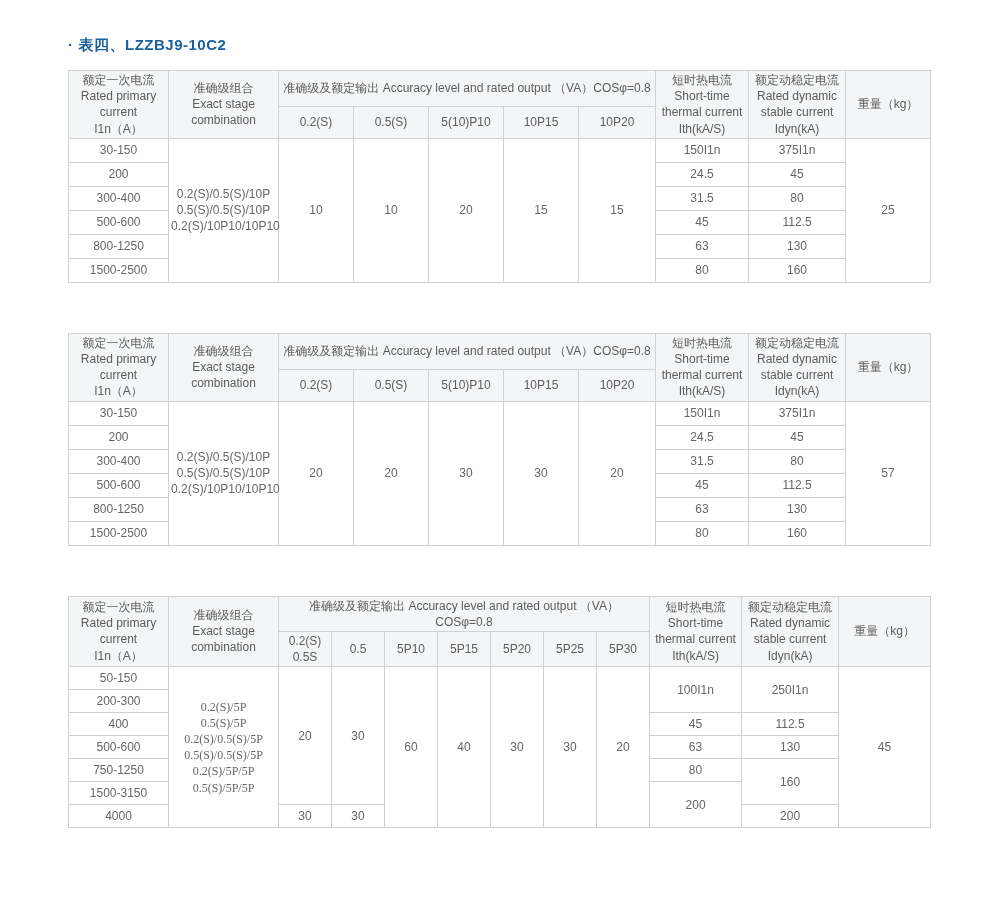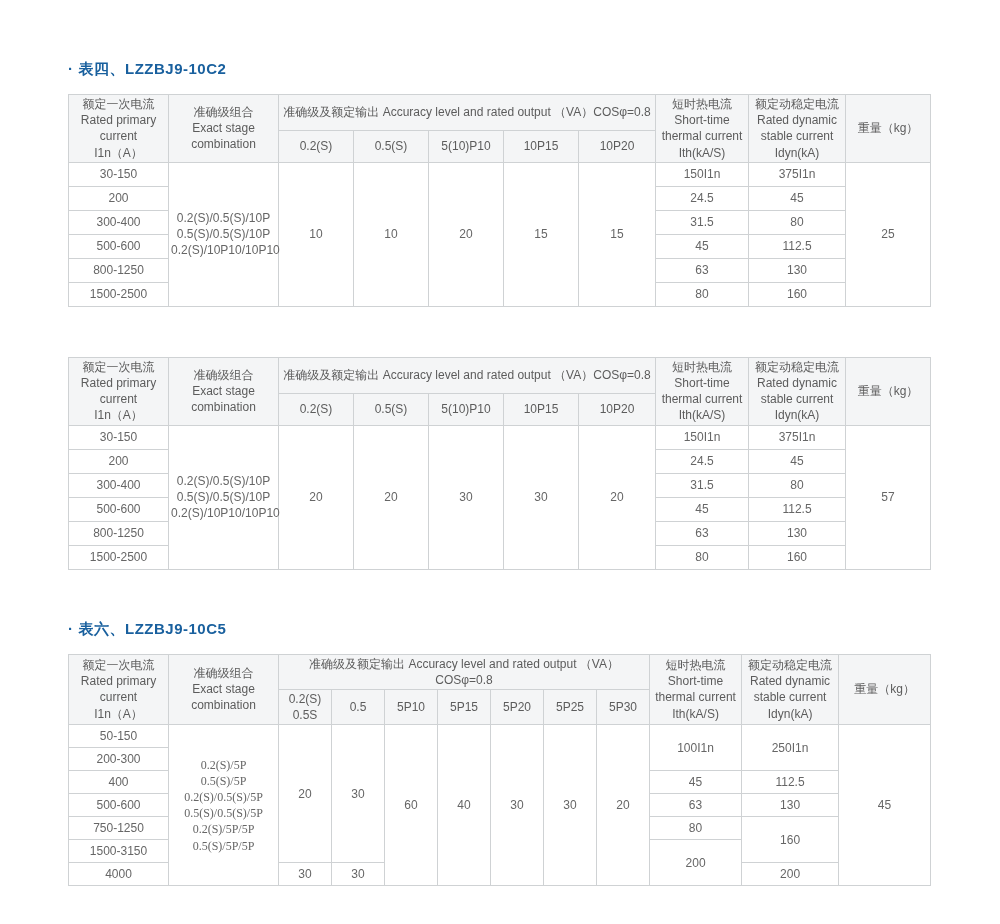--- a/index.html
+++ b/index.html
@@ -1,21 +1,21 @@
 <!DOCTYPE html>
 <html><head>
 <meta charset="utf-8">
 <style>
   html, body { margin:0; padding:0; background:#ffffff; }
   body {
     width:1000px; height:924px; overflow:hidden;
     font-family:"Liberation Sans", sans-serif;
     color:#666;
   }
-  .page { padding:52px 70px 0 68px;margin-top:8px; }
+  .page { padding:36px 70px 0 68px; }
 
   .tbl-title {
     margin:0 0 16px 0;
     font-size:15px; font-weight:700;
     color:#19609e; letter-spacing:0.5px;
     line-height:18px;
   }
   .tbl-title .bullet { font-size:15px; margin-right:5px; }
 
   table.spec {
@@ -213,21 +213,20 @@
         <tr class="brow">
           <td>1500-2500</td>
           <td>80</td>
           <td>160</td>
         </tr>
       </tbody>
     </table>
   </section>
 
   <section>
-    <h2 class="tbl-title"><span class="bullet">·</span><span>表六、LZZBJ9-10C5</span></h2>
 
     <table class="spec">
       <colgroup>
         <col style="width:100px">
           <col style="width:110px">
         <col style="width:53px">
           <col style="width:53px">
           <col style="width:53px">
         <col style="width:53px">
           <col style="width:53px">

